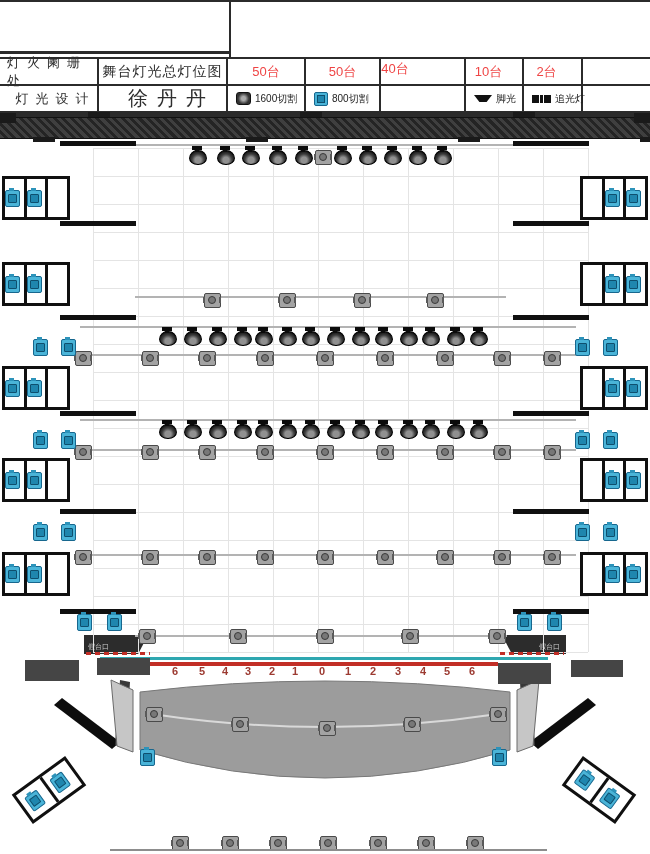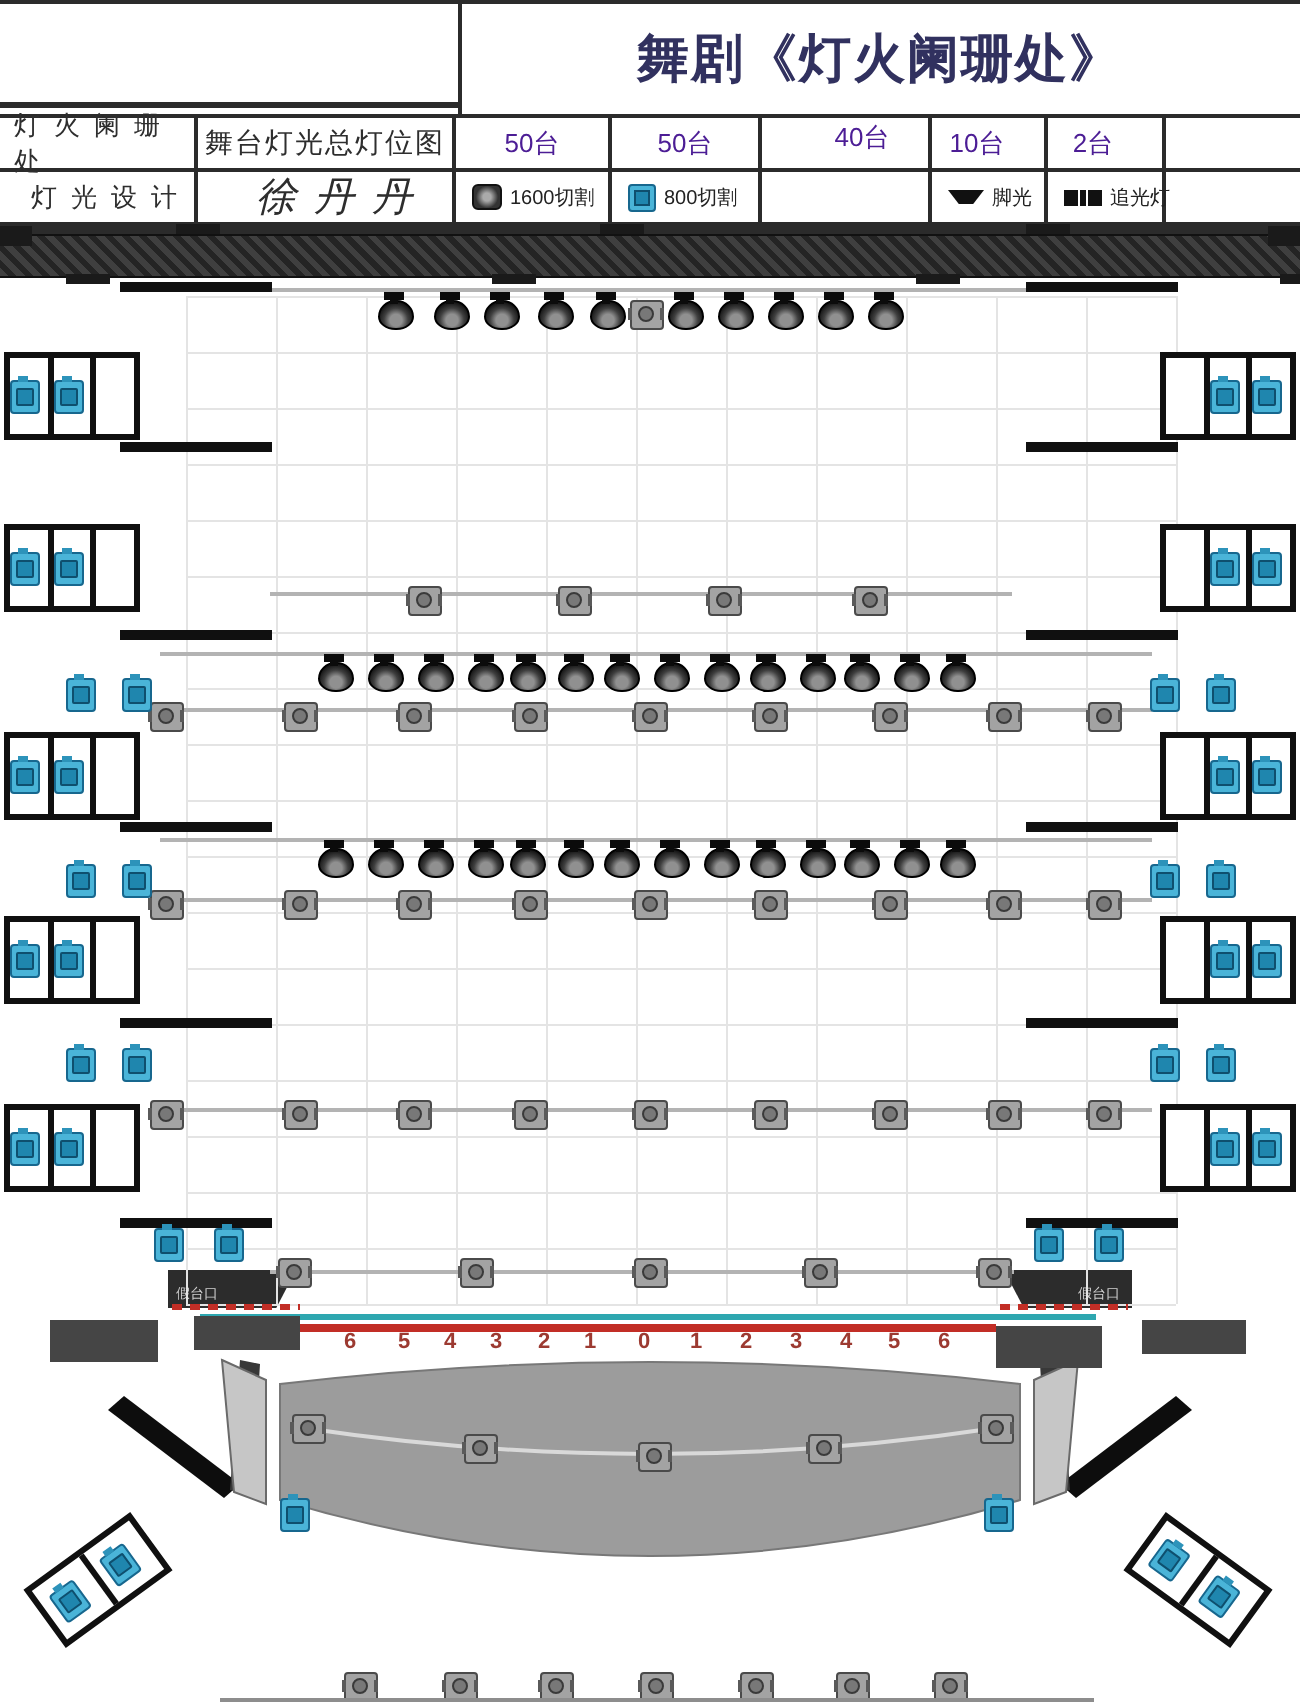--- a/index.html
+++ b/index.html
@@ -9,22 +9,22 @@
   
   .hline{position:absolute;background:#2b2b2b;}
   .vline{position:absolute;background:#2b2b2b;}
   .title-cell{position:absolute;display:flex;align-items:center;justify-content:center;
               color:#31315f;font-weight:bold;}
   #school{left:0;top:2px;width:230px;height:50px;font-size:22px;letter-spacing:2px;}
   #show-title{left:230px;top:2px;width:420px;height:54px;font-size:26px;letter-spacing:1px;}
   .tcell{position:absolute;display:flex;align-items:center;justify-content:center;color:#2e2e2e;}
   .tlabel{font-size:13px;letter-spacing:7px;padding-left:7px;}
   .tvalue1{font-size:14px;letter-spacing:1px;}
-  .tvalue2{font-size:20px;letter-spacing:9px;padding-left:9px;font-style:italic;}
-  .lcount{font-size:13px;color:#4c1d95;}
+  .tvalue2{font-size:20px;letter-spacing:9px;padding-left:9px;}
+  .lcount{font-size:13px;color:#ef4444;}
   .litem{justify-content:flex-start;padding-left:8px;font-size:10px;color:#222;gap:4px;}
   
   .ic{display:inline-block;position:relative;flex:none;}
   .ic-dk{width:13px;height:11px;background:radial-gradient(circle at 50% 50%,#aaa 0 2px,#333 65%);
          border:1px solid #111;border-radius:3px;}
   .ic-bl{width:12px;height:12px;background:#4ab4d8;border:1px solid #17678e;border-radius:2px;}
   .ic-bl::before{content:"";position:absolute;left:2px;top:2px;width:6px;height:6px;background:#1f86ae;border:1px solid #0e4f6e;}
   .ic-mh{width:13px;height:13px;border-radius:50%;border:1px solid #000;
          background:radial-gradient(circle at 50% 62%,#fff 0 2px,#555 4px,#111 8px);}
   .ic-mh::before{content:"";position:absolute;left:2px;top:-3px;width:9px;height:3px;background:#111;}
@@ -72,21 +72,20 @@
   .prosc.r span{margin:0 6px 2px 0;}
   .num{position:absolute;width:14px;text-align:center;color:#9c3a31;font-size:11px;font-weight:bold;}
   .botline{position:absolute;background:#8d8d8d;height:2px;}
 </style>
 </head>
 <body>
 
 <div id="sheet">
 
   <div class="hline" style="left:0;top:0;width:650px;height:2px;"></div>
-  <div class="title-cell" id="show-title">舞剧《灯火阑珊处》</div>
   <div class="hline" style="left:0;top:51px;width:231px;height:3px;"></div>
   <div class="vline" style="left:229px;top:0;width:2px;height:58px;"></div>
 
   <div class="hline" style="left:0;top:57px;width:650px;height:2px;"></div>
   <div class="hline" style="left:0;top:84px;width:650px;height:2px;"></div>
   <div class="hline" style="left:0;top:111px;width:650px;height:6px;"></div>
   <div class="vline" style="left:97px;top:57px;width:2px;height:54px;"></div>
   <div class="vline" style="left:226px;top:57px;width:2px;height:54px;"></div>
   <div class="vline" style="left:304px;top:57px;width:2px;height:54px;"></div>
   <div class="vline" style="left:379px;top:57px;width:2px;height:54px;"></div>
@@ -94,21 +93,21 @@
   <div class="vline" style="left:522px;top:57px;width:2px;height:54px;"></div>
   <div class="vline" style="left:581px;top:57px;width:2px;height:54px;"></div>
 
   <div class="tcell tlabel" style="left:0;top:59px;width:97px;height:25px;">灯火阑珊处</div>
   <div class="tcell tvalue1" style="left:99px;top:59px;width:127px;height:25px;text-align:center;">舞台灯光总灯位图</div>
   <div class="tcell tlabel" style="left:0;top:86px;width:97px;height:25px;">灯光设计</div>
   <div class="tcell tvalue2" style="left:99px;top:86px;width:127px;height:25px;">徐丹丹</div>
 
   <div class="tcell lcount" style="left:228px;top:59px;width:76px;height:25px;">50台</div>
   <div class="tcell lcount" style="left:306px;top:59px;width:73px;height:25px;">50台</div>
-  <div class="tcell lcount" style="left:401px;top:59px;width:60px;height:19px;">40台</div>
+  <div class="tcell lcount" style="left:365px;top:59px;width:60px;height:19px;">40台</div>
   <div class="tcell lcount" style="left:466px;top:59px;width:45px;height:25px;">10台</div>
   <div class="tcell lcount" style="left:524px;top:59px;width:45px;height:25px;">2台</div>
 
   <div class="tcell litem" style="left:228px;top:86px;width:76px;height:25px;">
     <span class="ic ic-dk"></span>
     <span>1600切割</span>
   </div>
   <div class="tcell litem" style="left:306px;top:86px;width:73px;height:25px;">
     <span class="ic ic-bl"></span>
     <span>800切割</span>

